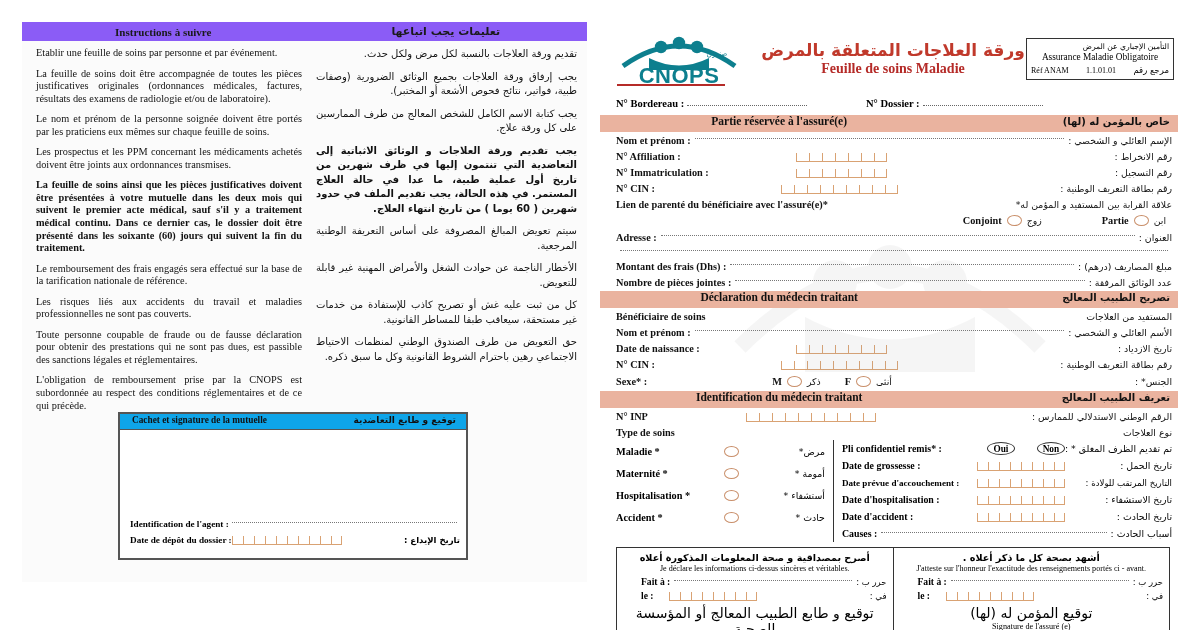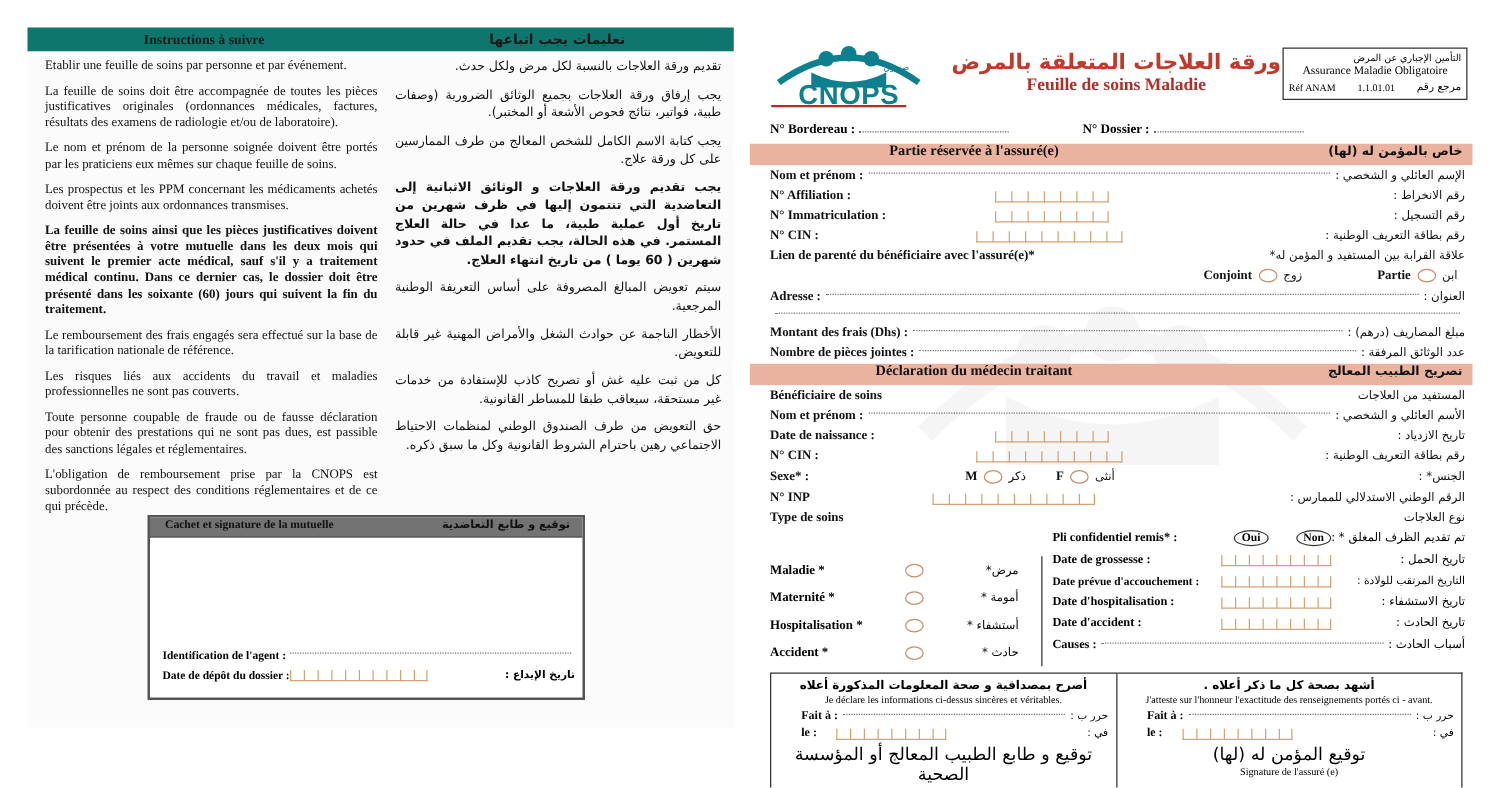--- a/index.html
+++ b/index.html
@@ -11,21 +11,21 @@
   }
   .page { position: relative; width: 1200px; height: 630px; background:#fff; }
 
   
   .left-panel {
     position: absolute; left: 22px; top: 22px;
     width: 565px; height: 560px;
     background: #fbfbfb;
   }
   .bar {
-    background: #0f766e;
+    background: #8b5cf6;
     display: flex; align-items: center;
     height: 19px; position: relative;
   }
   .bar .bar-fr {
     position: absolute; left: 0; width: 50%;
     text-align: center;
     font-weight: bold; font-size: 11px; color: #1a1a1a;
     font-family: "Liberation Serif", serif;
   }
   .bar .bar-ar {
@@ -52,21 +52,21 @@
   }
   .para.bold { font-weight: bold; }
 
   
   .mutuelle-box {
     position: absolute; left: 118px; top: 412px;
     width: 350px; height: 148px;
     border: 2px solid #555; background: #fff;
   }
   .mutuelle-head {
-    background: #737373; height: 16px; position: relative;
+    background: #0ea5e9; height: 16px; position: relative;
     border-bottom: 1px solid #555;
     padding-left: 20px;
   }
   .mutuelle-head .fr {
     position:absolute; left: 12px; top: 1px;
     font-size: 9.3px; font-weight: bold; color:#111;
   }
   .mutuelle-head .ar {
     position:absolute; right: 10px; top: 1px;
     font-size: 9px; font-weight: bold; color:#111;
@@ -147,21 +147,21 @@
     border:1px solid #c98f6a; background:#fff;
   }
   .oval-lbl {
     display:inline-flex; align-items:center; justify-content:center;
     width:28px; height:13px; border-radius:50%;
     border:1px solid #333; font-size:9.3px; font-weight:bold;
   }
 
   
   .soins-wrap { display:flex; padding-left:16px; padding-right:6px; }
-  .soins-left { width: 220px; border-right: 1.5px solid #333; padding-right:18px;margin-top:23px; }
+  .soins-left { width: 220px; border-right: 1.5px solid #333; padding-right:8px; }
   .soins-right { flex:1; padding-left:8px; }
   .sl-row { display:flex; align-items:center; height:22px; font-size:10.3px; font-weight:bold;}
   .sr-row { display:flex; align-items:center; height:17px; font-size:9.9px; font-weight:bold;}
 
   
   .decl-wrap { display:flex; margin: 5px 8px 0 16px; }
   .decl-box { flex:1; border:1.5px solid #333; padding:4px 6px 5px 6px; }
   .decl-box + .decl-box { border-left:0; }
   .d-ar-top { text-align:center; font-family:"DejaVu Sans", sans-serif; font-size:9.6px; font-weight:bold; direction:rtl;}
   .d-fr-top { text-align:center; font-size:8.1px; margin-top:1px; }
@@ -445,20 +445,24 @@
       </span>
       <span style="margin-left:24px; display:flex; align-items:center;">
         <span>F</span>
         <span class="circle" style="margin:0 5px;"></span>
         <span class="farab">أنثى</span>
       </span>
       <span class="spacer"></span>
       <span class="farab">الجنس* :</span>
     </div>
 
+    <div class="sec-bar">
+      <span class="fr">Identification du médecin traitant</span>
+      <span class="ar">تعريف الطبيب المعالج</span>
+    </div>
 
     <div class="frow">
       <span class="flabel" style="width:130px">N° INP</span>
       <span class="comb">
         <span></span>
           <span></span>
           <span></span>
           <span></span>
           <span></span>
           <span></span>

